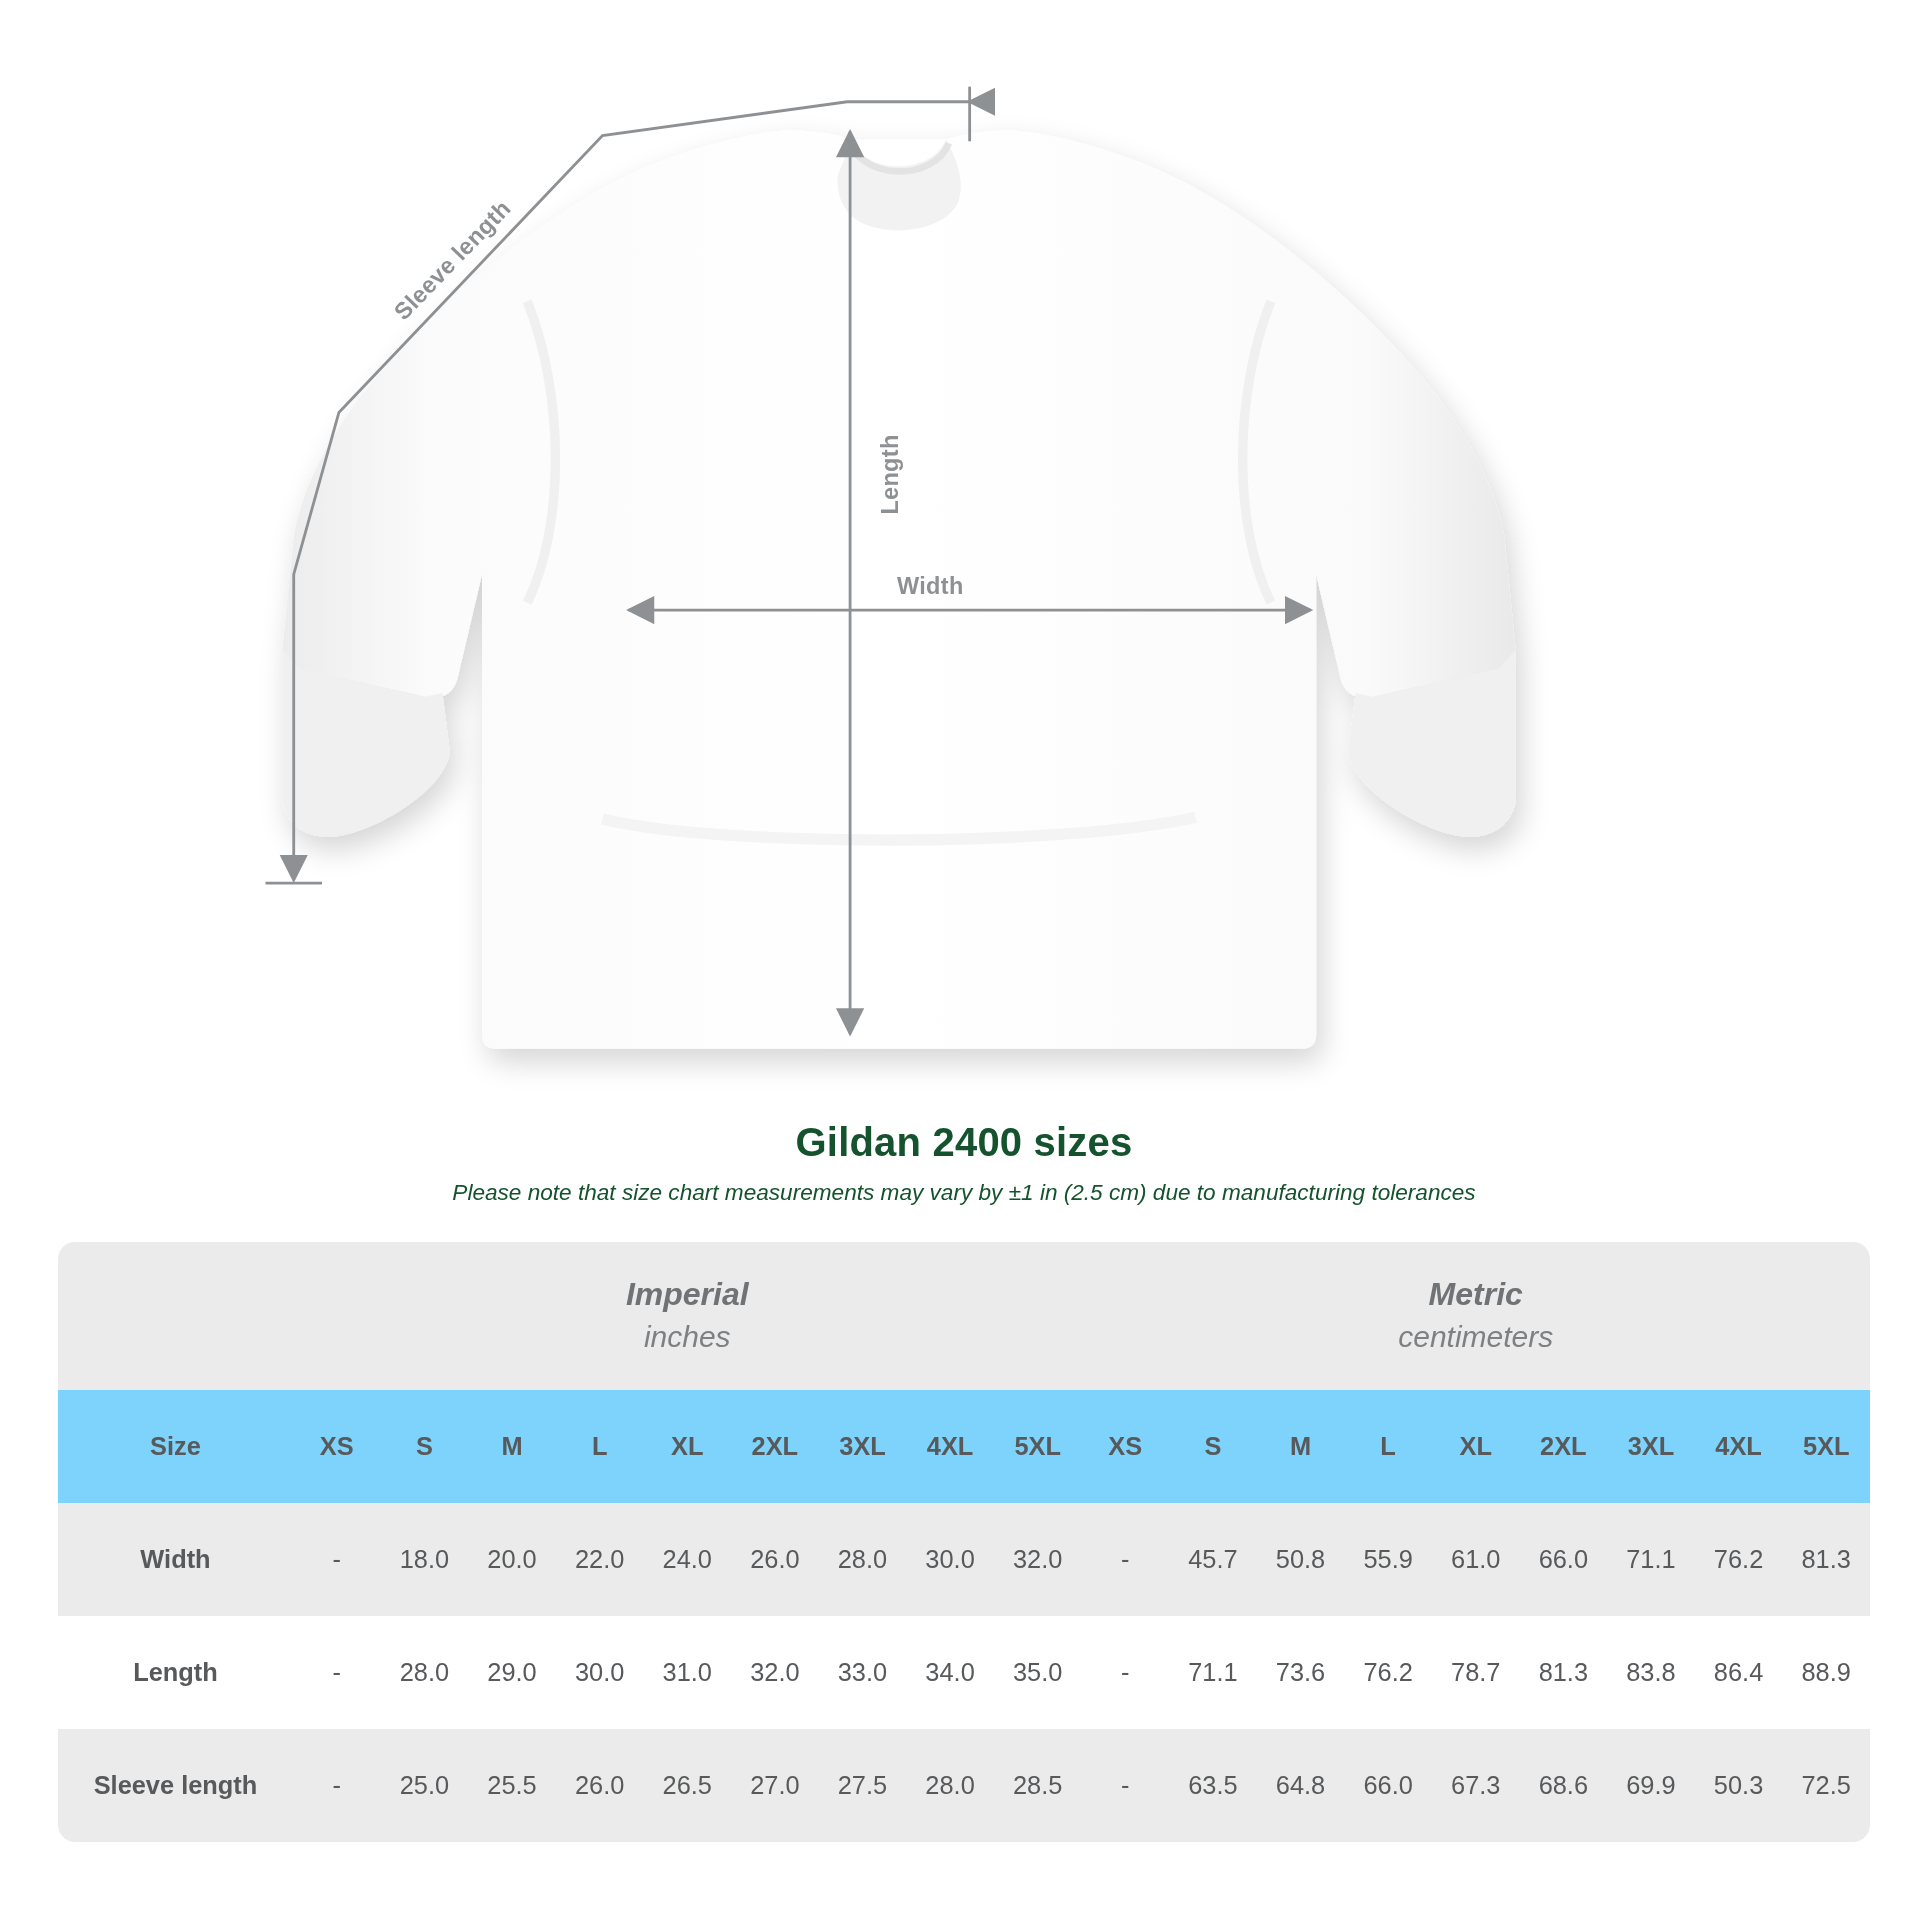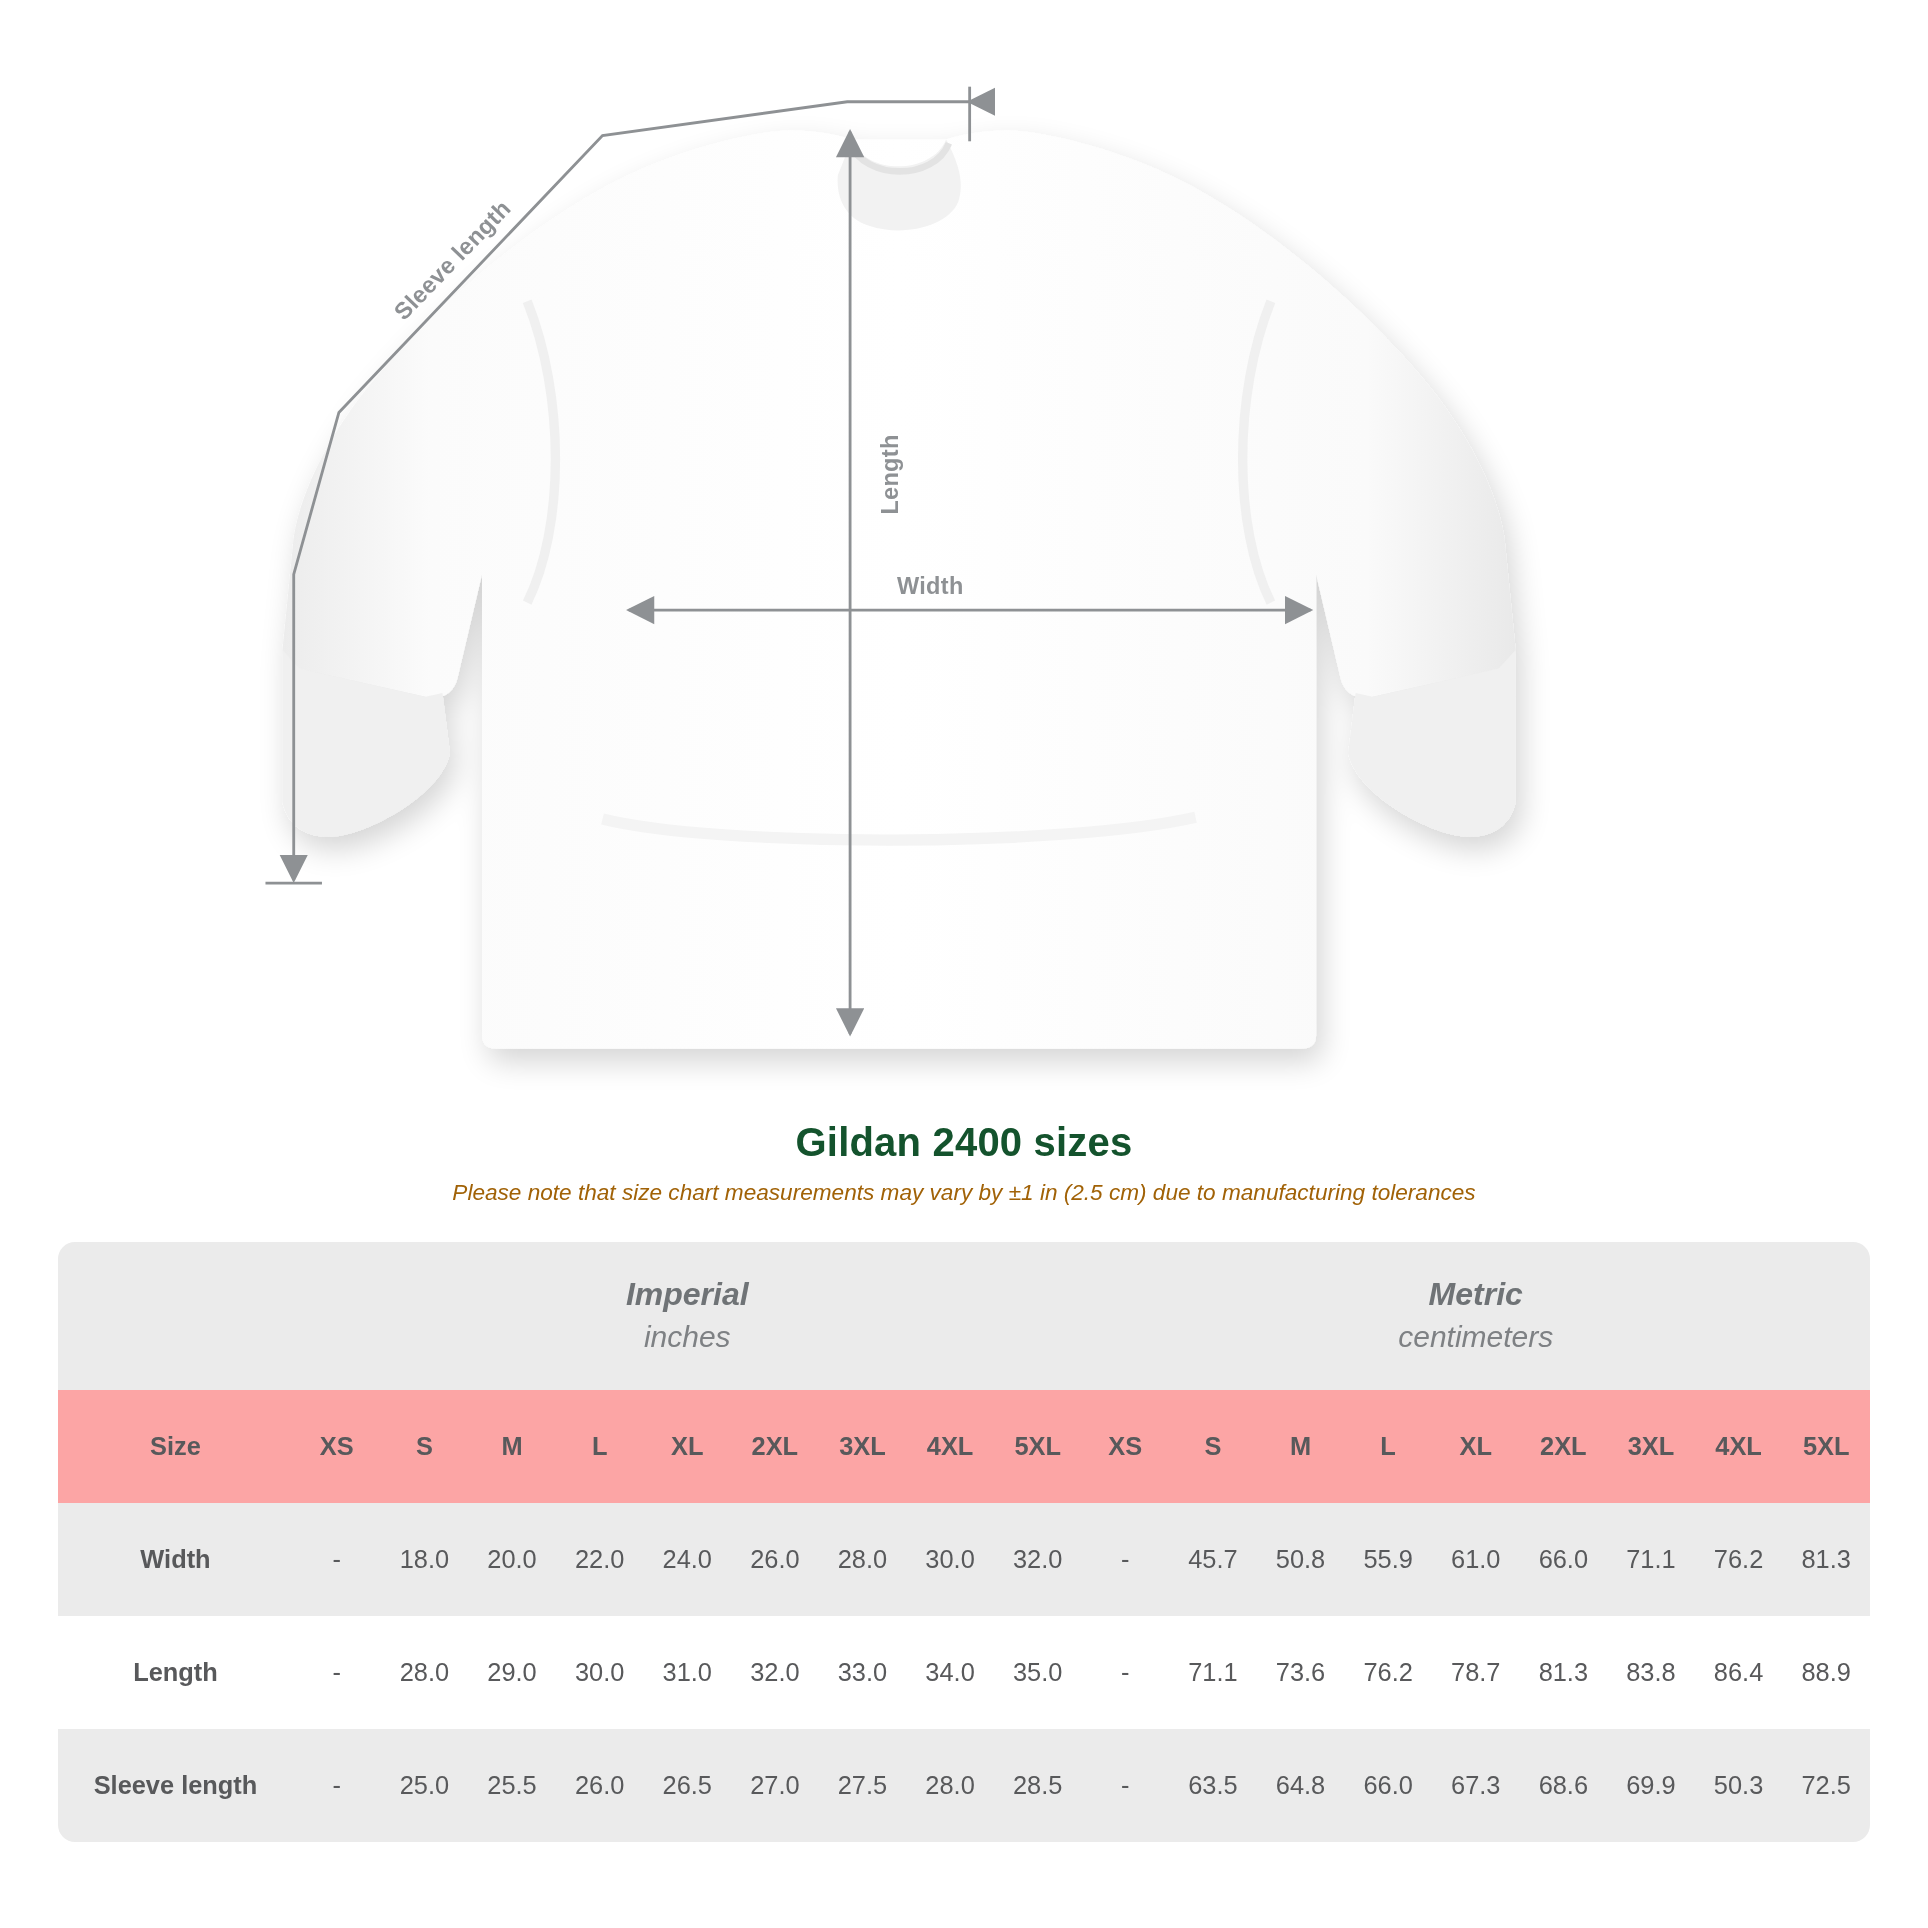--- a/index.html
+++ b/index.html
@@ -60,21 +60,21 @@
   .chart-title {
     font-size: 40px;
     font-weight: bold;
     color: #14532d;
     margin: 0 0 15px 0;
     letter-spacing: 0.2px;
   }
   .chart-subtitle {
     font-size: 22.6px;
     font-style: italic;
-    color: #a16207;
+    color: #14532d;
     margin: 0;
   }
 
   
   .table-wrap {
     margin: 36px 58px 0 58px;
     border-radius: 17px;
     overflow: hidden;
   }
   table.size-table {
@@ -102,21 +102,21 @@
     color: #6f7376;
     line-height: 1.25;
   }
   .unit-measure {
     font-size: 30px;
     font-style: italic;
     color: #7e8184;
     line-height: 1.5;
   }
   .head-row td {
-    background: #fca5a5;
+    background: #7dd3fc;
     height: 111px;
     font-weight: bold;
     color: #55565a;
     font-size: 26px;
   }
   .data-row td {
     height: 111px;
   }
   .data-row.shade td {
     background: #ebebeb;

